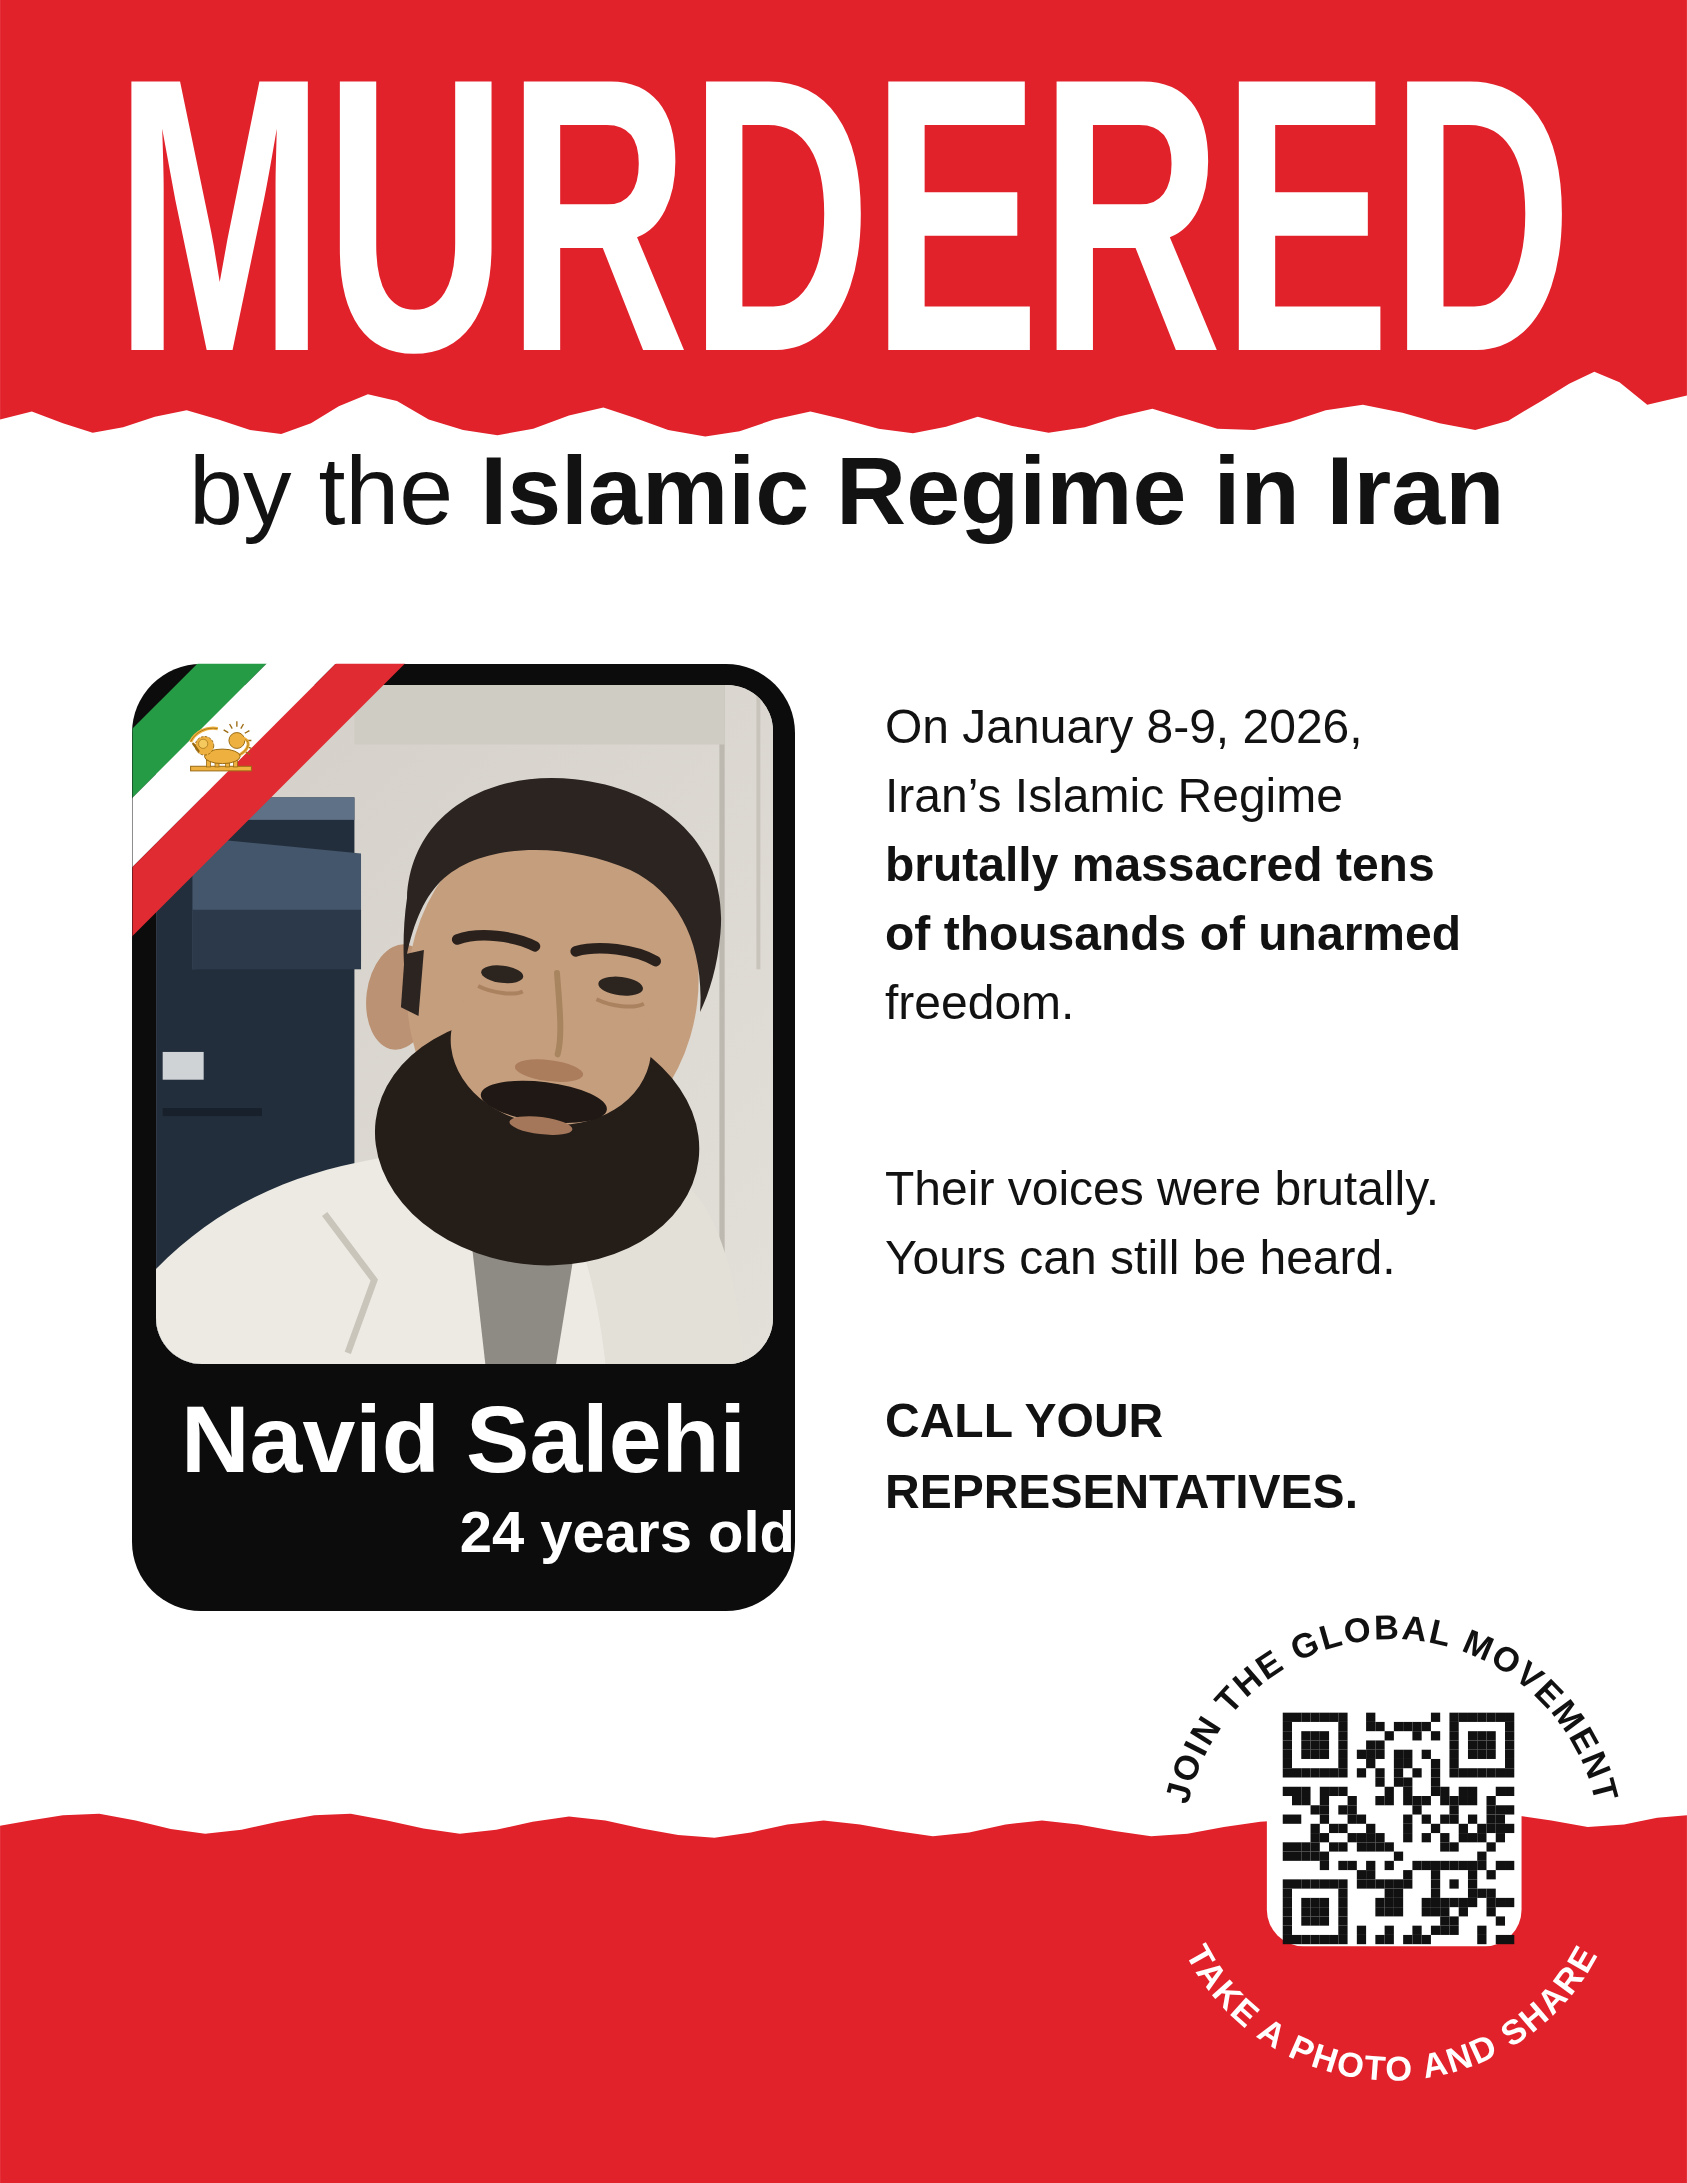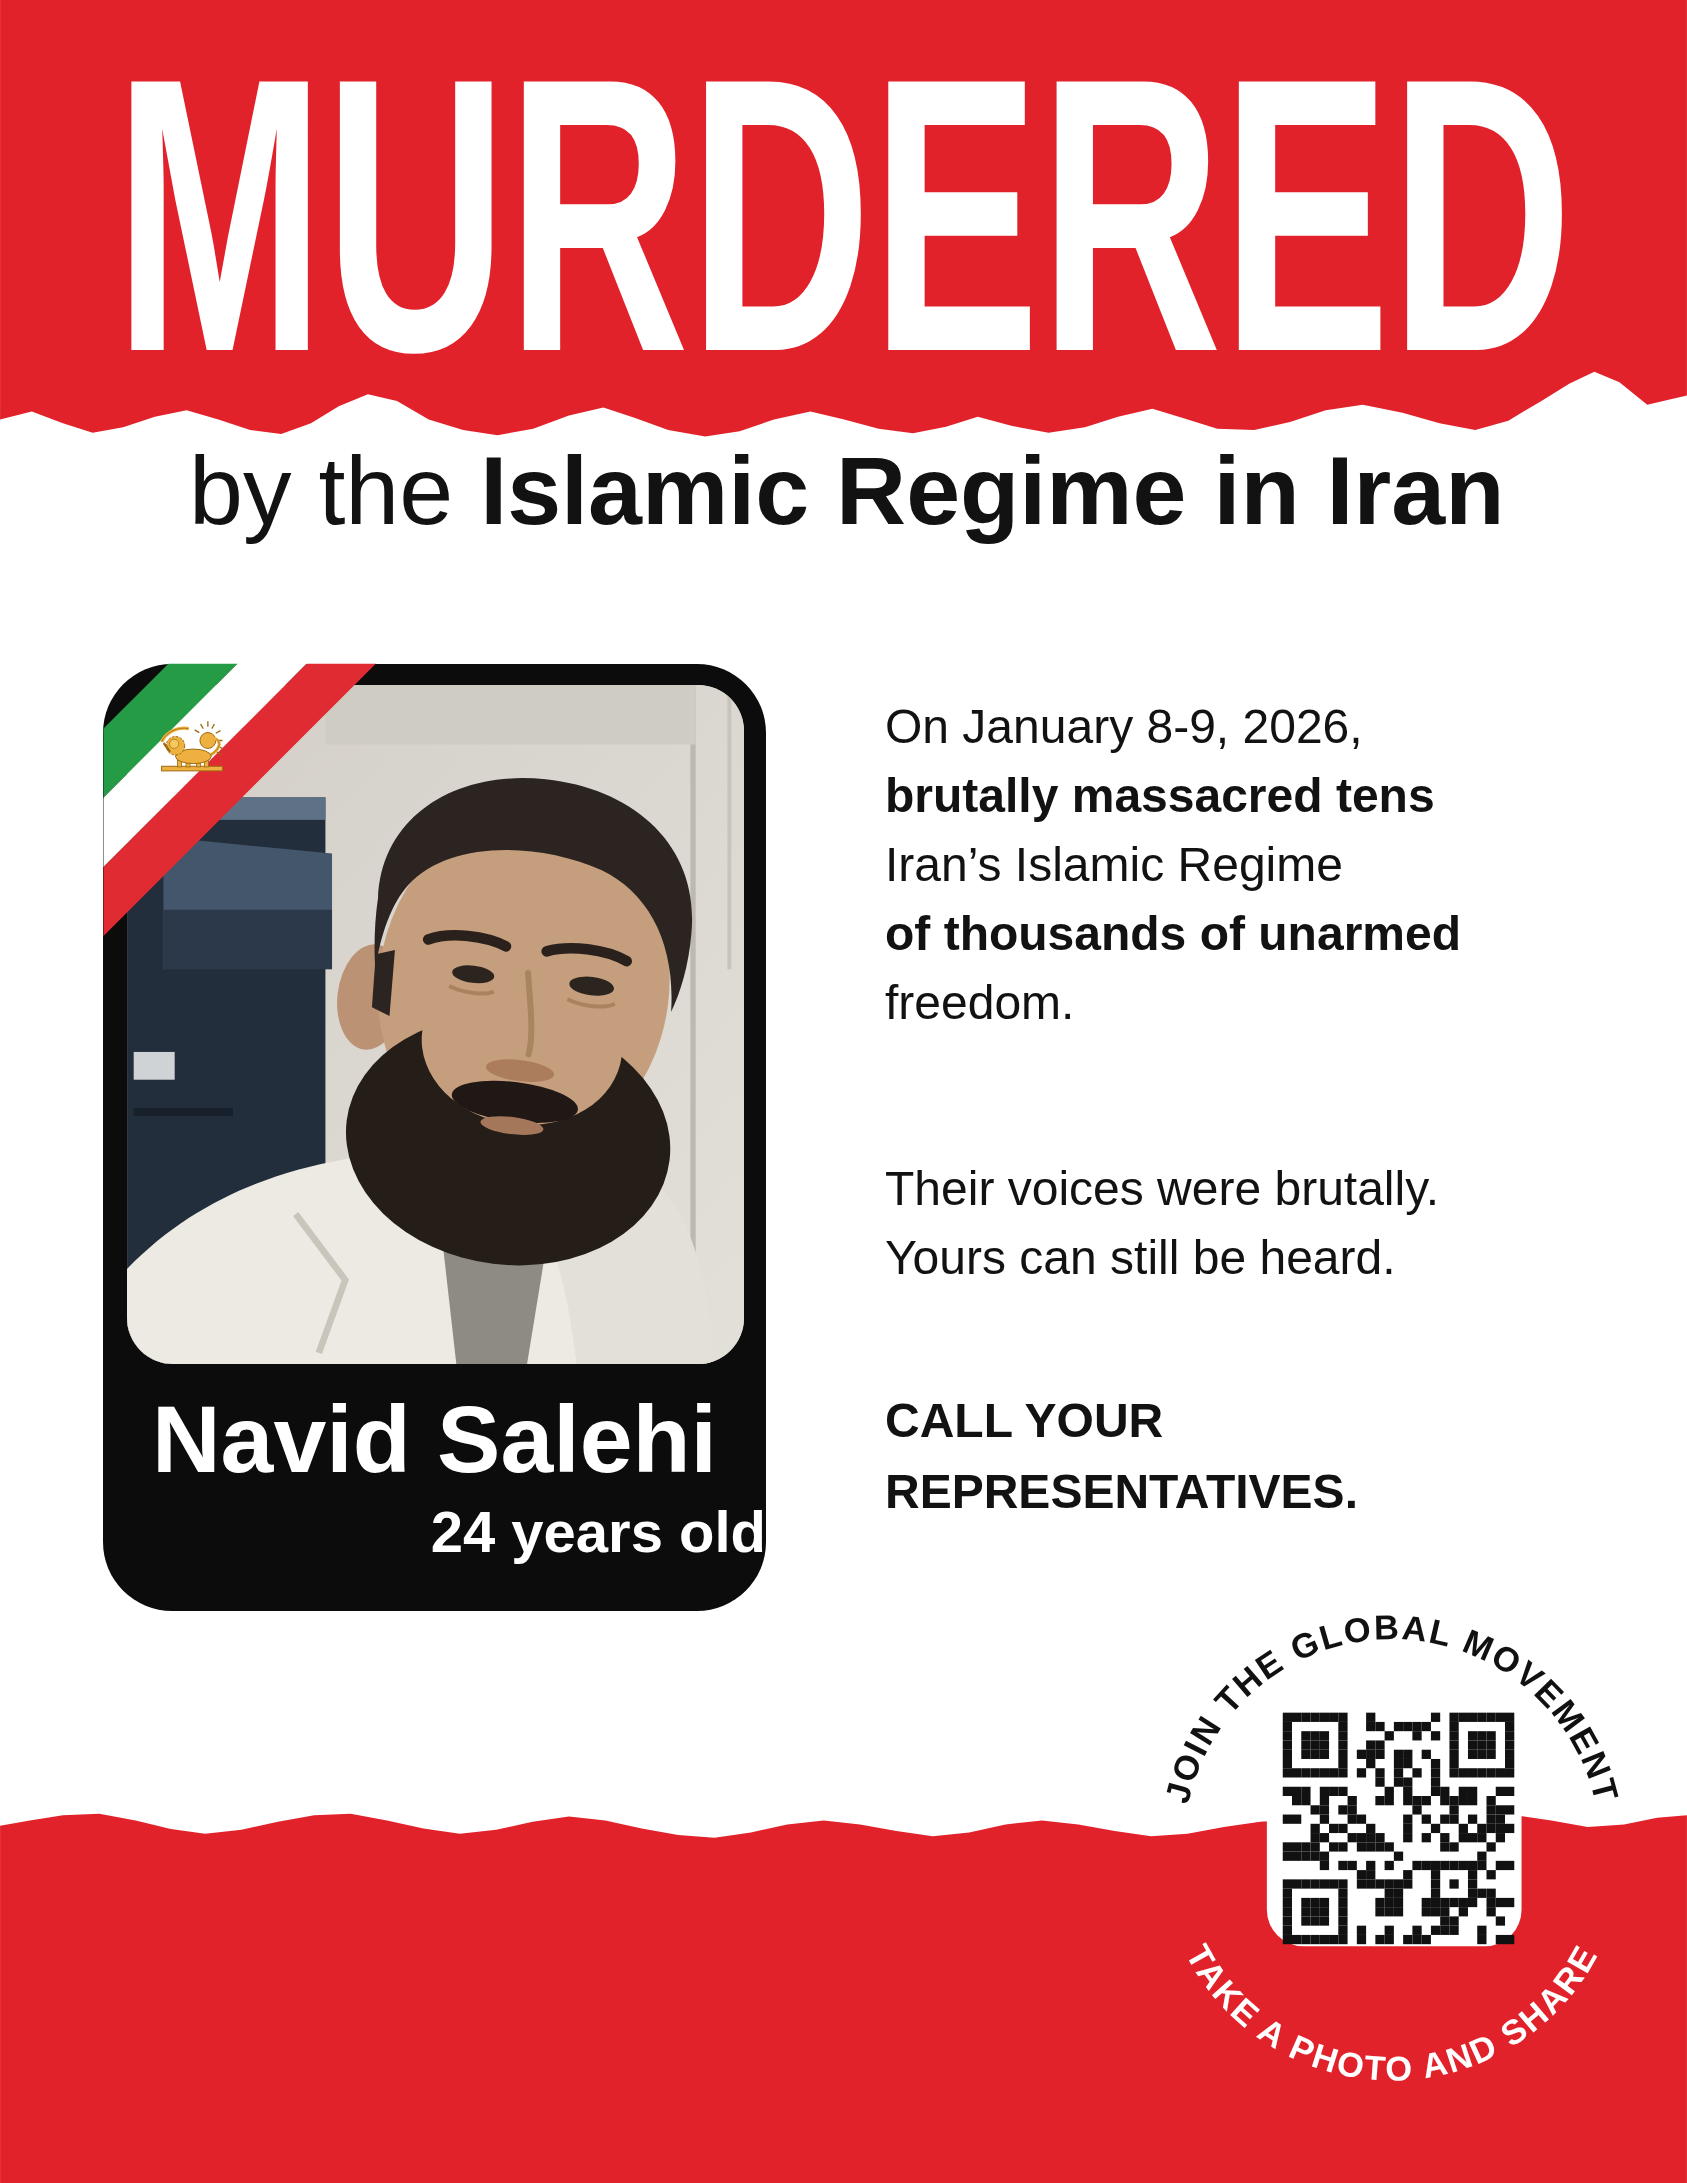--- a/index.html
+++ b/index.html
@@ -7,21 +7,21 @@
     width:1687px;height:2183px;position:relative;overflow:hidden;
     background:#ffffff;
     font-family:"Liberation Sans", sans-serif;
   }
   .abs{position:absolute;}
   .b{font-weight:700;}
 
   
   #bands-svg{left:0;top:0;z-index:1;}
   #subtitle{z-index:2;}
-  #victim-card{z-index:3;}
+  #victim-card{z-index:3;margin-left:29px;}
   #right-col{z-index:4;}
   #badge-svg{left:0;top:0;z-index:5;}
   #footer{z-index:6;}
 
   
   #subtitle{
     left:189px;top:442px;white-space:nowrap;
     font-size:97px;line-height:97px;color:#121212;font-weight:400;
   }
 
@@ -197,22 +197,22 @@
         <path d="M -46 -12 C -39 -27 -22 -35 -5 -32" fill="none" stroke="#eeb13f" stroke-width="5"></path>
         <path d="M -46 -12 C -39 -27 -22 -35 -5 -32" fill="none" stroke="#9a6a12" stroke-width="1.2"></path>
       </g>
     </g>
   </svg>
 </div>
 
 <div id="right-col" class="abs">
   <div id="para-intro" class="para">
       <div><span>On January 8-9, 2026,</span></div>
+      <div><span>Iran’s Islamic Regime</span></div>
       <div><span class="b">brutally massacred tens</span></div>
-      <div><span>Iran’s Islamic Regime</span></div>
       <div><span class="b">of thousands of unarmed</span></div>
       <div><span>freedom.</span></div>
     </div>
   <div id="para-voices" class="para">
       <div>Their voices were brutally.</div>
       <div>Yours can still be heard.</div>
     </div>
   <div id="para-call" class="para">
       <div>CALL YOUR</div>
       <div>REPRESENTATIVES.</div>

